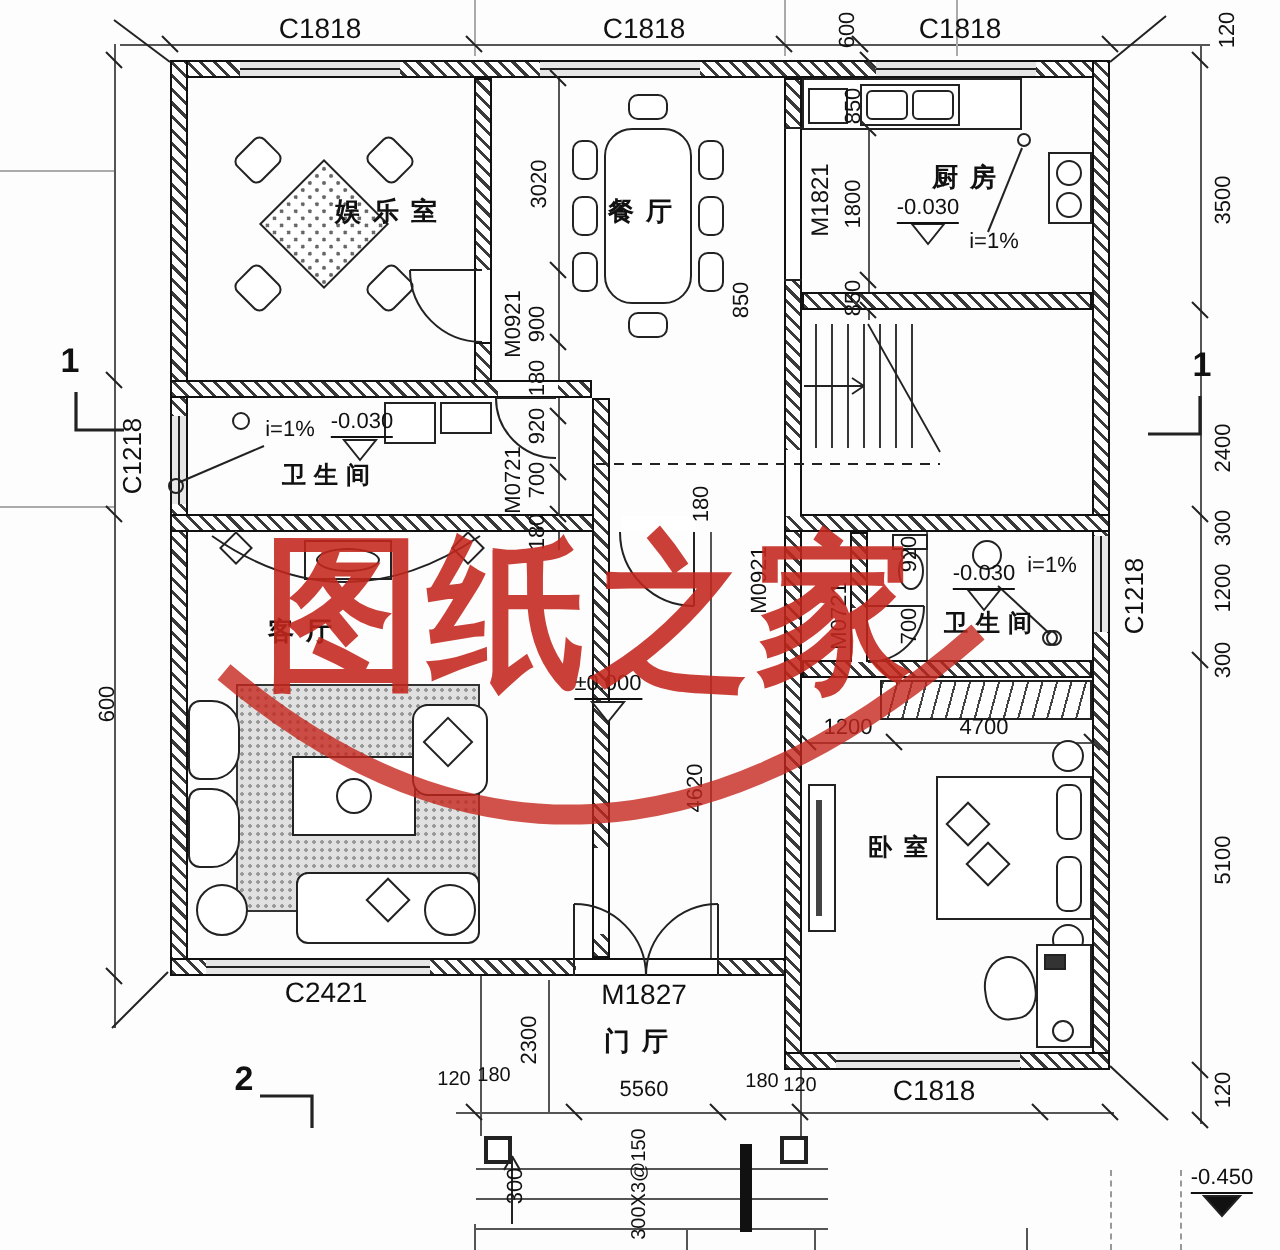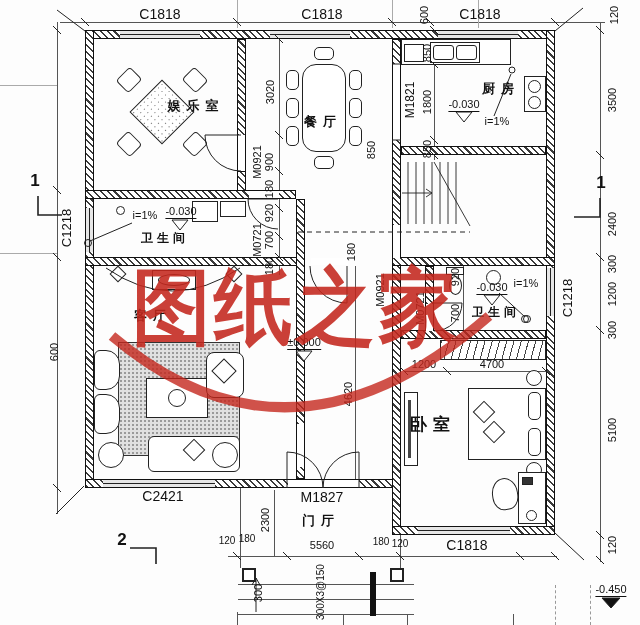--- a/index.html
+++ b/index.html
@@ -291,35 +291,35 @@
   <span class="lbl rot" style="left:351px;top:252px;">180</span>
   <span class="lbl rot" style="left:380px;top:290px;">M0921</span>
 
   <span class="lbl rot" style="left:420px;top:308px;">M0721</span>
   <span class="lbl rot" style="left:455px;top:277px;">920</span>
   <span class="lbl rot" style="left:455px;top:313px;">700</span>
   <span class="lbl lv" style="left:492px;top:288px;">-0.030</span>
   <span class="lbl" style="left:526px;top:283px;">i=1%</span>
   <span class="lbl room" style="left:496px;top:312px;font-size:12px;letter-spacing:4px;">卫生间</span>
 
-  <span class="lbl room" style="left:501px;top:89px;">厨房</span>
+  <span class="lbl room" style="left:485px;top:89px;">厨房</span>
   <span class="lbl lv" style="left:464px;top:105px;">-0.030</span>
   <span class="lbl" style="left: 497px;top:121px;">i=1%</span>
 
   <span class="lbl" style="left:145px;top:215px;">i=1%</span>
   <span class="lbl lv" style="left:181px;top:212px;">-0.030</span>
   <span class="lbl room" style="left:165px;top:238px;font-size:12px;letter-spacing:4px;">卫生间</span>
 
   <span class="lbl room" style="left:196px;top:106px;">娱乐室</span>
-  <span class="lbl room" style="left:323px;top:122px;">餐厅</span>
+  <span class="lbl room" style="left:323px;top:106px;">餐厅</span>
   <span class="lbl room" style="left:153px;top:316px;">客厅</span>
   <span class="lbl lv" style="left:304px;top:343px;">±0.000</span>
   <span class="lbl rot" style="left:348px;top:394px;">4620</span>
 
-  <span class="lbl room" style="left:433px;top:424px;font-size:17px;">卧室</span>
+  <span class="lbl room" style="left:452px;top:424px;font-size:12px;">卧室</span>
   <span class="lbl" style="left:424px;top:364px;">1200</span>
   <span class="lbl" style="left:492px;top:364px;">4700</span>
 
   <span class="lbl big" style="left:322px;top:497px;">M1827</span>
   <span class="lbl room" style="left:321px;top:521px;">门厅</span>
   <span class="lbl rot" style="left:265px;top:520px;">2300</span>
   <span class="lbl" style="left:322px;top:545px;">5560</span>
   <span class="lbl sm" style="left:227px;top:540px;">120</span>
   <span class="lbl sm" style="left:247px;top:538px;">180</span>
   <span class="lbl sm" style="left:381px;top:541px;">180</span>

